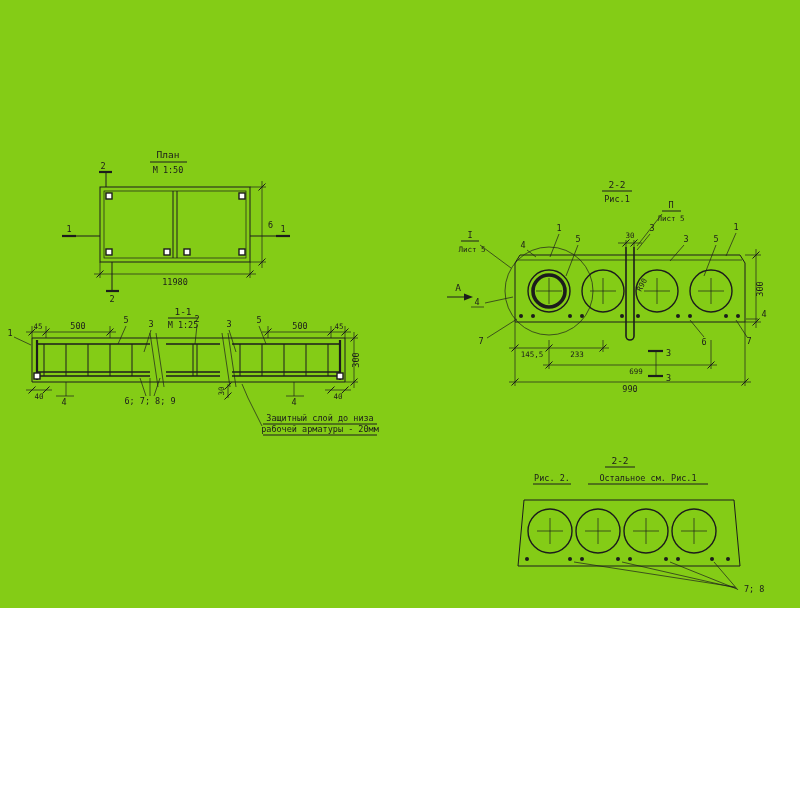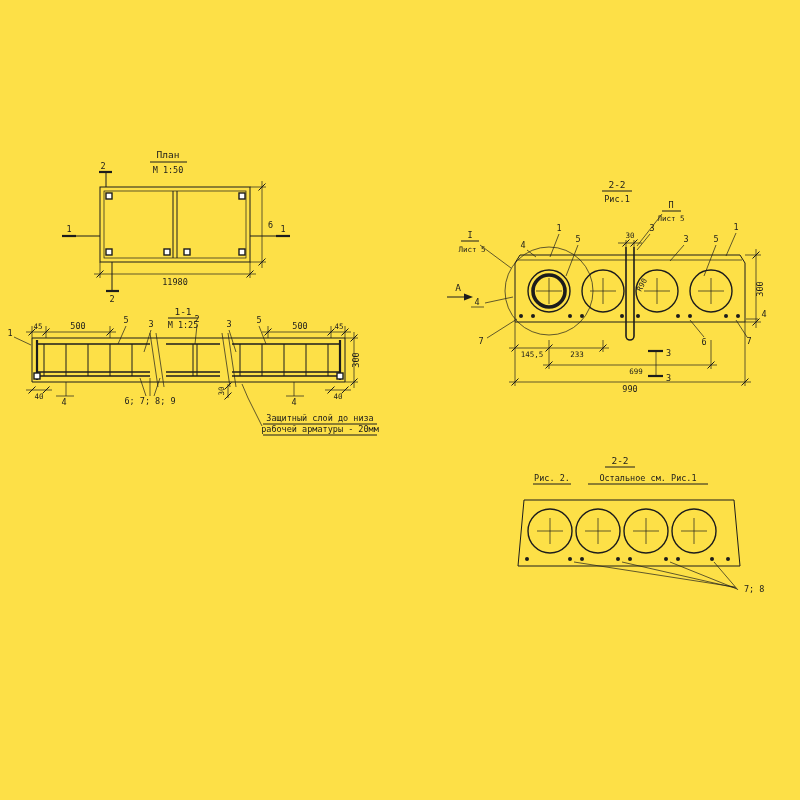--- a/index.html
+++ b/index.html
@@ -1,16 +1,16 @@
 <!DOCTYPE html>
 <html><head>
 <meta charset="utf-8">
 <style>
   html,body{margin:0;padding:0;background:#fff;}
-  .canvas{position:relative;width:800px;height:800px;background:#fde047;overflow:hidden;text-decoration:underline;}
+  .canvas{position:relative;width:800px;height:608px;background:#84cc16;overflow:hidden;text-decoration:underline;}
   .canvas svg{position:absolute;left:0;top:0;}
   .s  {stroke:#1c1c1c;fill:none;stroke-width:1;}
   .s07{stroke:#1c1c1c;fill:none;stroke-width:.7;}
   .s14{stroke:#1c1c1c;fill:none;stroke-width:1.4;}
   .s16{stroke:#1c1c1c;fill:none;stroke-width:1.6;}
   .s2 {stroke:#1c1c1c;fill:none;stroke-width:2.2;}
   .s4 {stroke:#1c1c1c;fill:none;stroke-width:3.6;}
   .dot{fill:#1c1c1c;stroke:none;}
   .sq {fill:#ffffff;stroke:#1c1c1c;stroke-width:1.4;}
   .arr{fill:#1c1c1c;stroke:none;}

